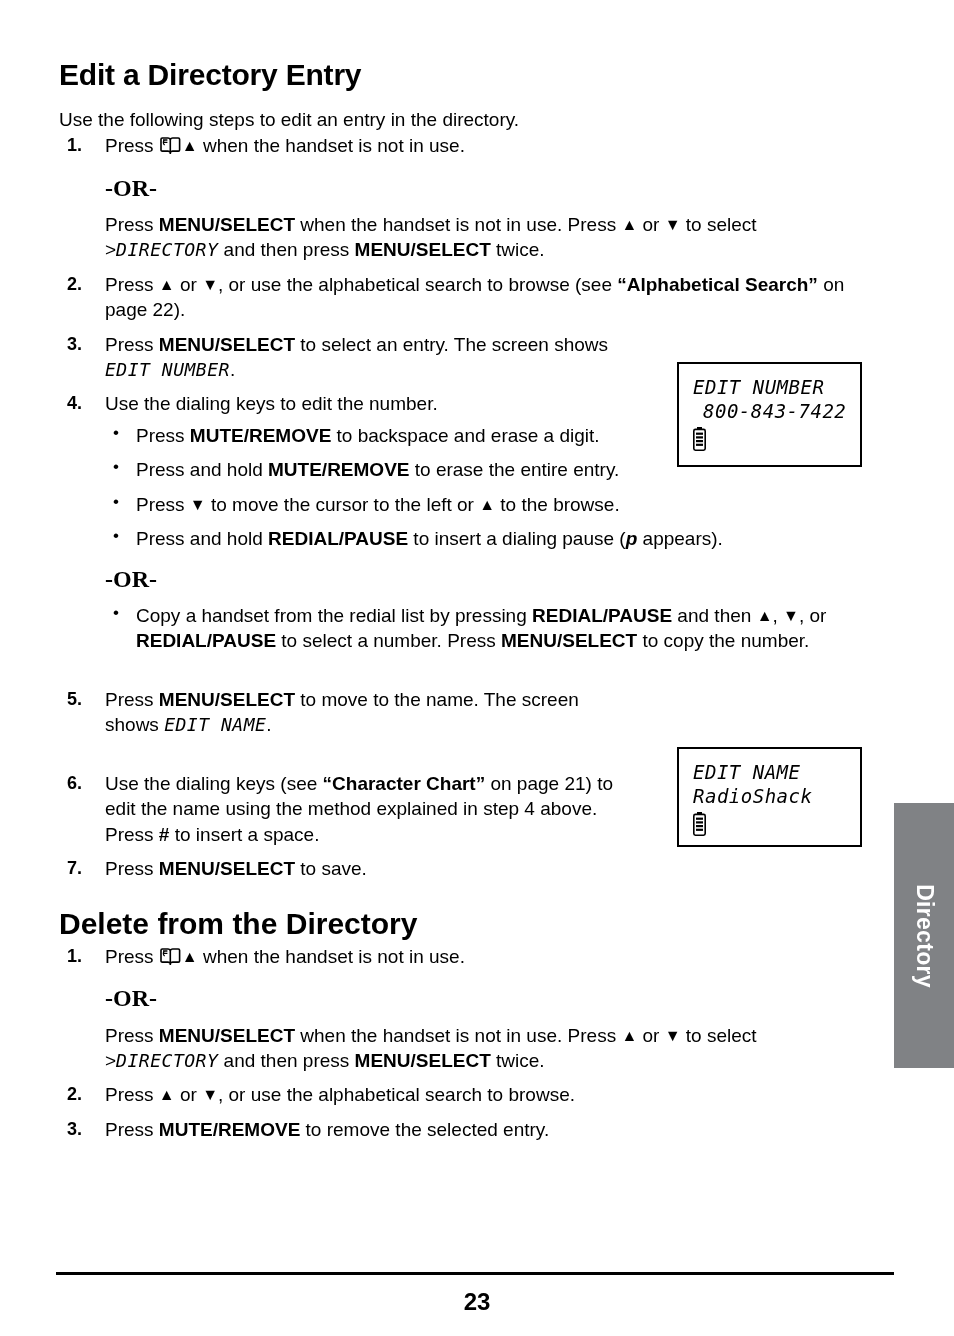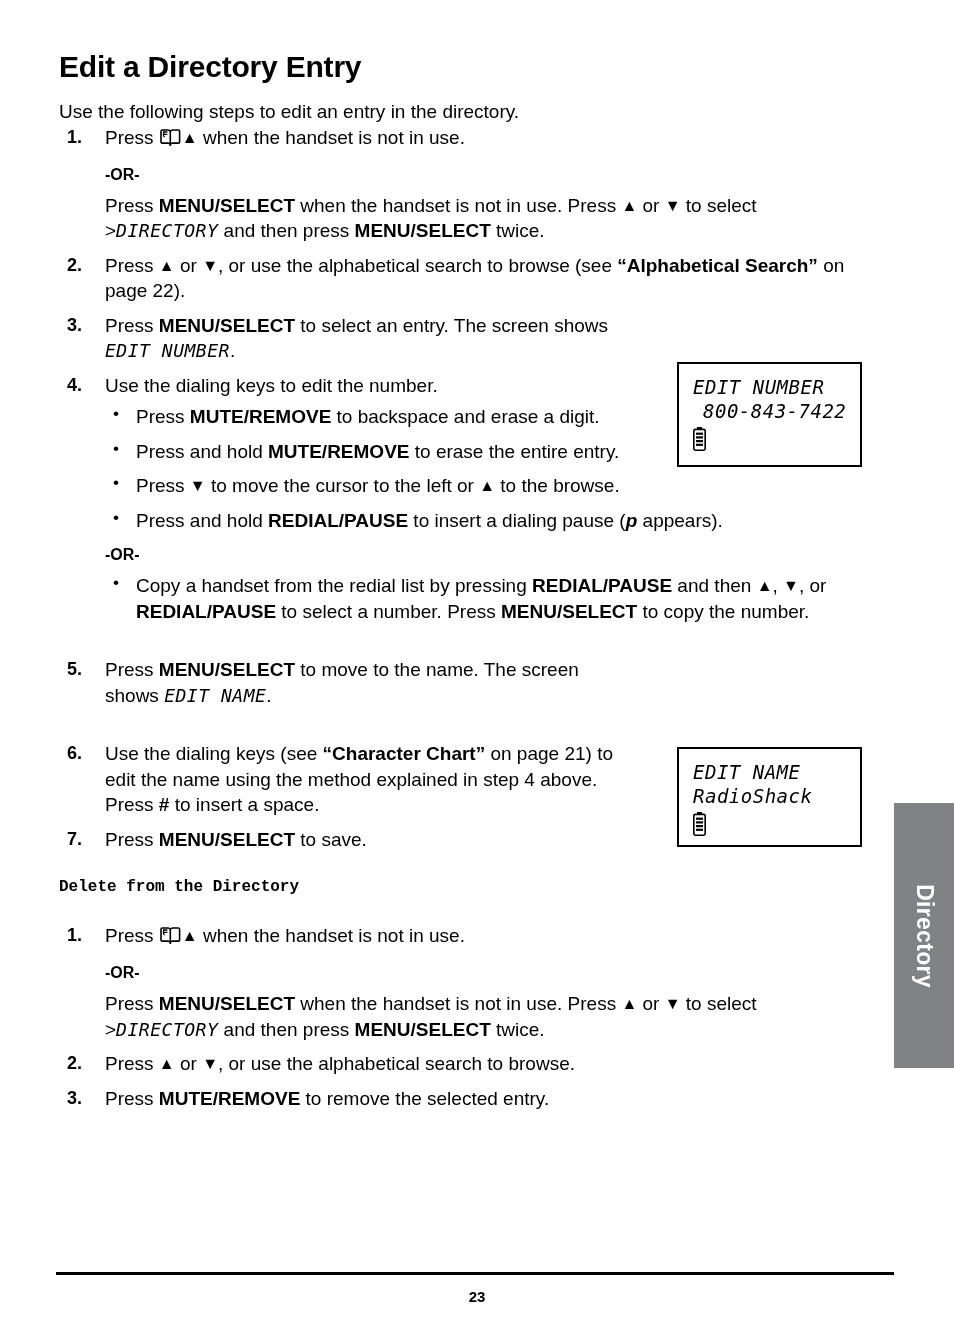--- a/index.html
+++ b/index.html
@@ -18,38 +18,37 @@
 
   .page {
     position: absolute;
     inset: 0;
   }
 
   
   .content {
     position: absolute;
     left: 59px;
-    top: 50px;
+    top: 58px;
     width: 810px;
   }
 
   h1.page-title {
     font-size: 30px;
     font-weight: bold;
     letter-spacing: -0.2px;
     margin: 0 0 16px 0;
     line-height: 1.1;
   }
 
   h2.section-title {
-    font-size: 16px;
-    font-weight: bold;
-    margin: 26px 0 27px 0;
+    font-size: 30px;
+    font-weight: bold;
+    margin: 26px 0 2px 0;
     line-height: 1.15;
-    font-family: Liberation Mono, monospace;
   }
 
   p.intro {
     font-size: 19px;
     line-height: 1.32;
     margin: 0 0 1px 0;
   }
 
   
   ol.steps {
@@ -72,23 +71,24 @@
     font-weight: bold;
     font-size: 18px;
   }
 
   .step-text { display: block; }
   .step-text.wrap-short { max-width: 552px; }
   .step-text.wrap-med   { max-width: 525px; margin-top: 33px; }
 
   .or {
     font-weight: bold;
-    font-size: 16px;
+    font-size: 24px;
     margin: 11px 0 8px 0;
     display: block;
+    font-family: Liberation Serif, serif;
   }
   .sub-para {
     font-size: 19px;
     line-height: 1.34;
     display: block;
     margin-bottom: 6px;
   }
 
   
   ul.bullets {
@@ -192,21 +192,21 @@
     width: 838px;
     height: 3px;
     background: #000;
   }
   #page-number {
     position: absolute;
     left: 0;
     top: 1288px;
     width: 954px;
     text-align: center;
-    font-size: 15px;
+    font-size: 24px;
     font-weight: bold;
   }
 
   
   .glyph { display: inline-block; }
   .tri-up   { font-size: 16px; vertical-align: 1px; }
   .tri-down { font-size: 16px; vertical-align: 1px; }
   .book-icon { vertical-align: -2px; margin: 0 1px; }
 </style>
 </head>

